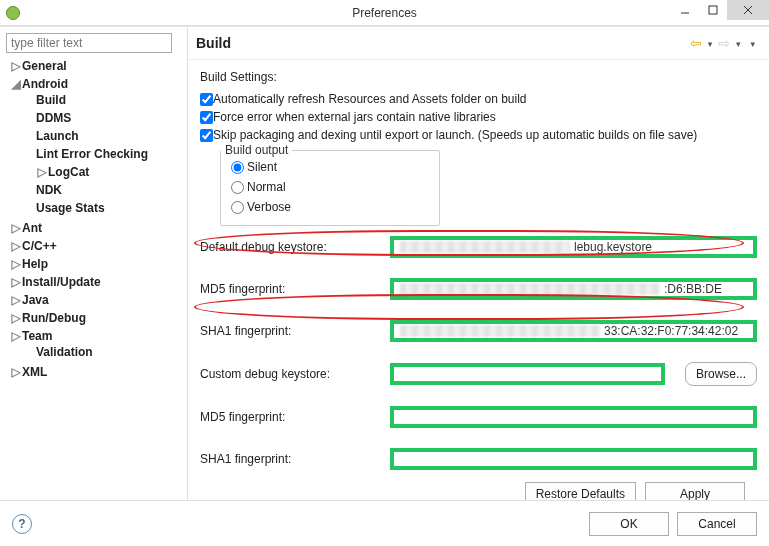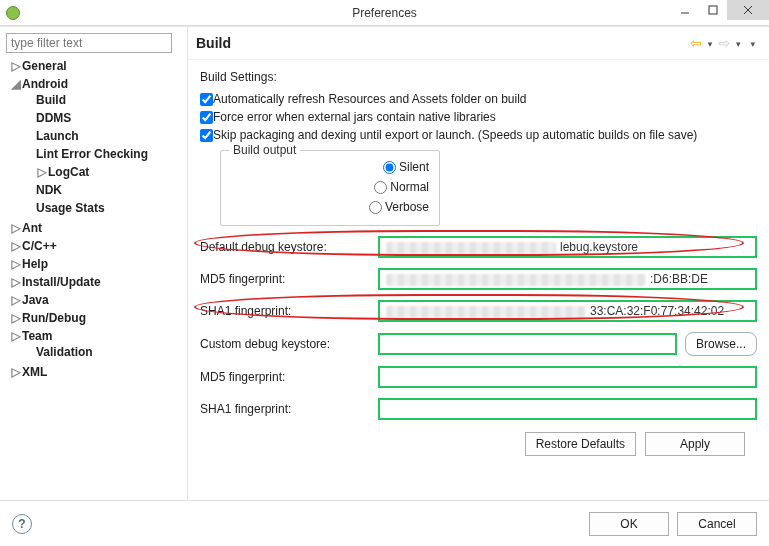--- a/index.html
+++ b/index.html
@@ -29,26 +29,26 @@
   .headnav span { font-size:12px; color:#444; padding:0 2px;}
   .headnav .back { color:#e5a800; font-size:14px;}
   .headnav .fwd { color:#ccc; font-size:14px;}
   .headnav .menu::after{ content:"▾"; font-size:9px; color:#555;}
 
   .form { padding:10px 12px; flex:1; overflow:auto; color:#222;}
   .sect { margin-bottom:6px;}
   .chk { display:flex; align-items:center; gap:0; padding:2px 0;}
   .chk input { width:13px; height:13px; margin:0;}
   .group { border:1px solid #ccc; border-radius:2px; padding:6px 10px 8px 10px; margin:6px 0 10px 20px; position:relative; width:220px;}
-  .group .legend { position:absolute; top:-8px; left:8px; background:#fff; padding:0 4px; color:#333;}
-  .radio { display:flex; align-items:center; gap:3px; padding:3px 0;justify-content:flex-end;}
+  .group .legend { position:absolute; top:-8px; left:0; background:#fff; padding:0 4px; color:#333;}
+  .radio { display:flex; align-items:center; gap:3px; padding:3px 0;}
   .radio input { margin:0;}
-  .grid { display:grid; grid-template-columns:170px 1fr 72px; row-gap:10px; column-gap:8px; align-items:center; margin-top:2px;}
+  .grid { display:grid; grid-template-columns:170px 1fr 72px; row-gap:10px; column-gap:8px; align-items:center; margin-top:2px;gap:20px;}
   .grid label { color:#222;}
-  .grid .field { grid-column:2 / span 2; height:22px; border:2px solid #22c55e; background:#fff; padding:2px 6px; color:#333; display:flex; align-items:flex-end; overflow:hidden; position:relative;}
+  .grid .field { grid-column:2 / span 2; height:22px; border:4px solid #22c55e; background:#fff; padding:2px 6px; color:#333; display:flex; align-items:center; overflow:hidden; position:relative;}
   .grid .field.short { grid-column:2 / span 1;}
   .grid .btn-browse { grid-column:3;border-radius:8px; }
   .btn { height:24px; border:1px solid #adadad; background:#fdfdfd; padding:0 10px; cursor:pointer; color:#222;}
 
   .annot { position:absolute; border:2px solid #d22; border-radius:50%/60%; pointer-events:none; }
 
   .content-footer { display:flex; justify-content:flex-end; gap:9px; padding:12px;}
   .dialog-footer { position:absolute; bottom:0; left:0; right:0; height:46px; border-top:1px solid #e0e0e0; display:flex; align-items:center; justify-content:space-between; padding:0 12px;}
   .help-icon { width:20px; height:20px; border:1.5px solid #6a8aaa; border-radius:50%; display:flex; align-items:center; justify-content:center; color:#4a6a8a; font-weight:bold; cursor:pointer;}
   .right-buttons { display:flex; gap:8px;}

